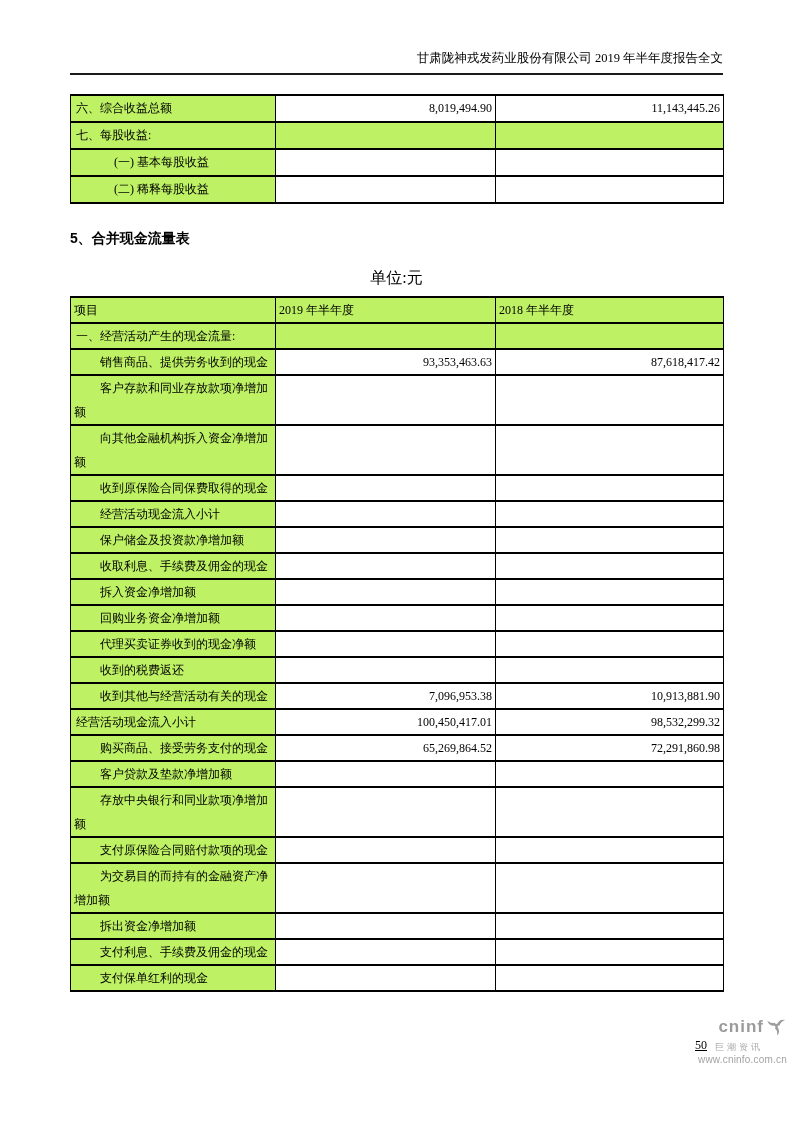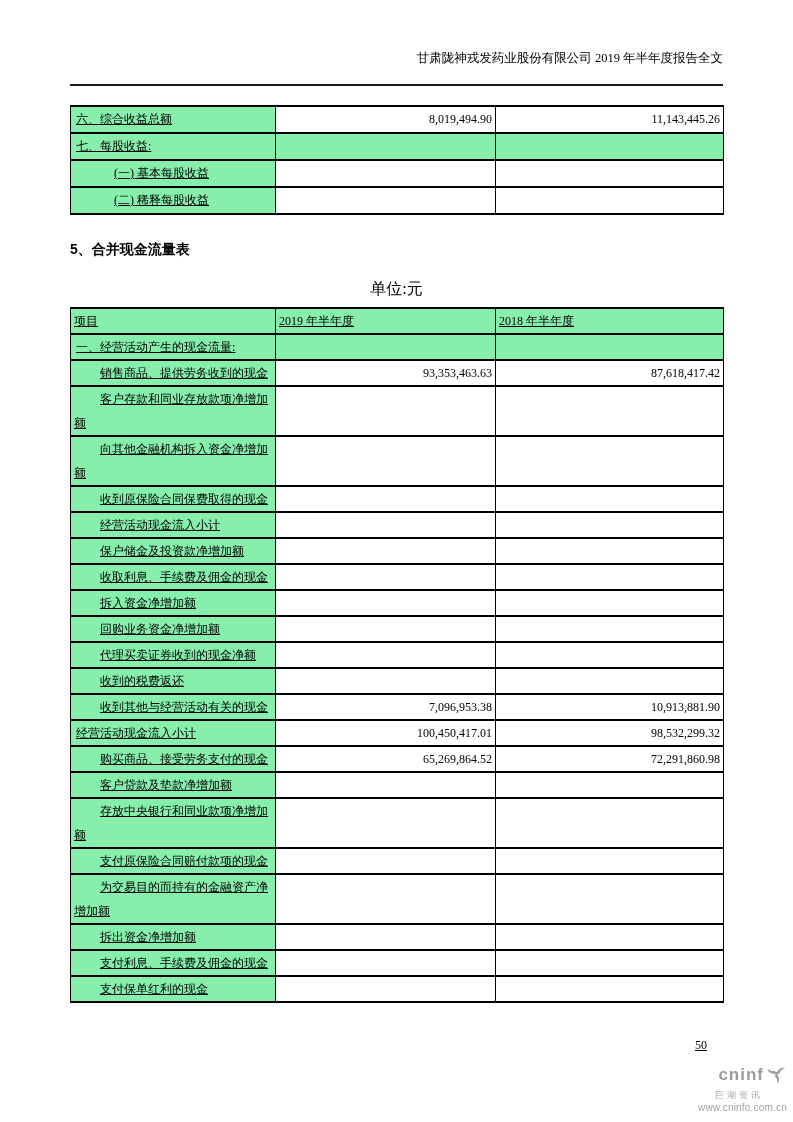--- a/index.html
+++ b/index.html
@@ -13,42 +13,42 @@
   .page{position:relative;width:793px;height:1122px;}
   .content{margin:0 70px;width:653px;}
 
   
   .doc-header{
     padding-top:50px;
     text-align:right;
     font-size:12.5px;
     line-height:16px;
     border-bottom:2px solid #1a1a1a;
-    padding-bottom:18px;
+    padding-bottom:7px;
   }
 
   
   table.fin{
     width:653px;
     border-collapse:collapse;
     table-layout:fixed;
     font-size:12px;
   }
   table.fin td, table.fin th{
     border:1px solid #000;
     border-top-width:2px;
     border-bottom-width:2px;
     padding:0 3px;
     vertical-align:middle;
     font-weight:normal;
     word-break:break-all;
   }
   table.top-tbl td{line-height:25px;}
   table.main-tbl td, table.main-tbl th{line-height:24px;}
-  .shade{background:#86efac;text-decoration:underline;}
+  .shade{background:#bef264;}
   .lbl{text-align:left;}
   .lbl-top{text-indent:2px;}
   .lbl-sub{text-indent:40px;}
   .lbl-item{text-indent:26px;}
   .lbl-flat{text-indent:2px;}
   .num{text-align:right;font-family:"Liberation Serif","DejaVu Serif",serif;}
   th.col-head{text-align:left;}
 
   .section-title{
     margin:26px 0 0 0;
@@ -67,21 +67,21 @@
     top:1038px;
     right:86px;
     font-size:12px;
     text-decoration:underline;
   }
 
   
   .cninfo{
     position:absolute;
     right:6px;
-    top:1064px;
+    top:1016px;
     width:120px;
     text-align:right;
     color:#a3a3a3;
     font-family:"Liberation Sans","DejaVu Sans",sans-serif;
     line-height:1.1;
   }
   .cninfo .brand-row{display:flex;align-items:center;justify-content:flex-end;gap:2px;}
   .cninfo .brand{
     font-size:17px;font-weight:bold;letter-spacing:1px;color:#9b9b9b;
   }

